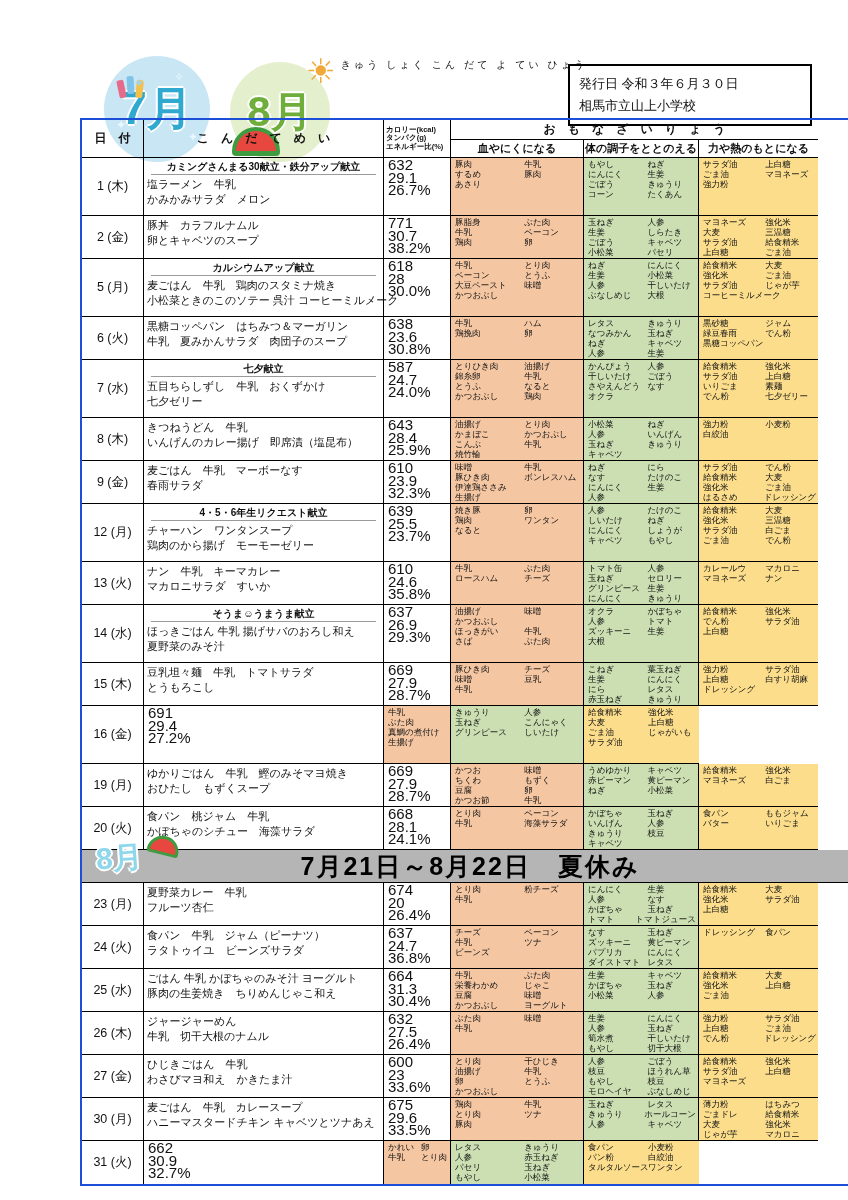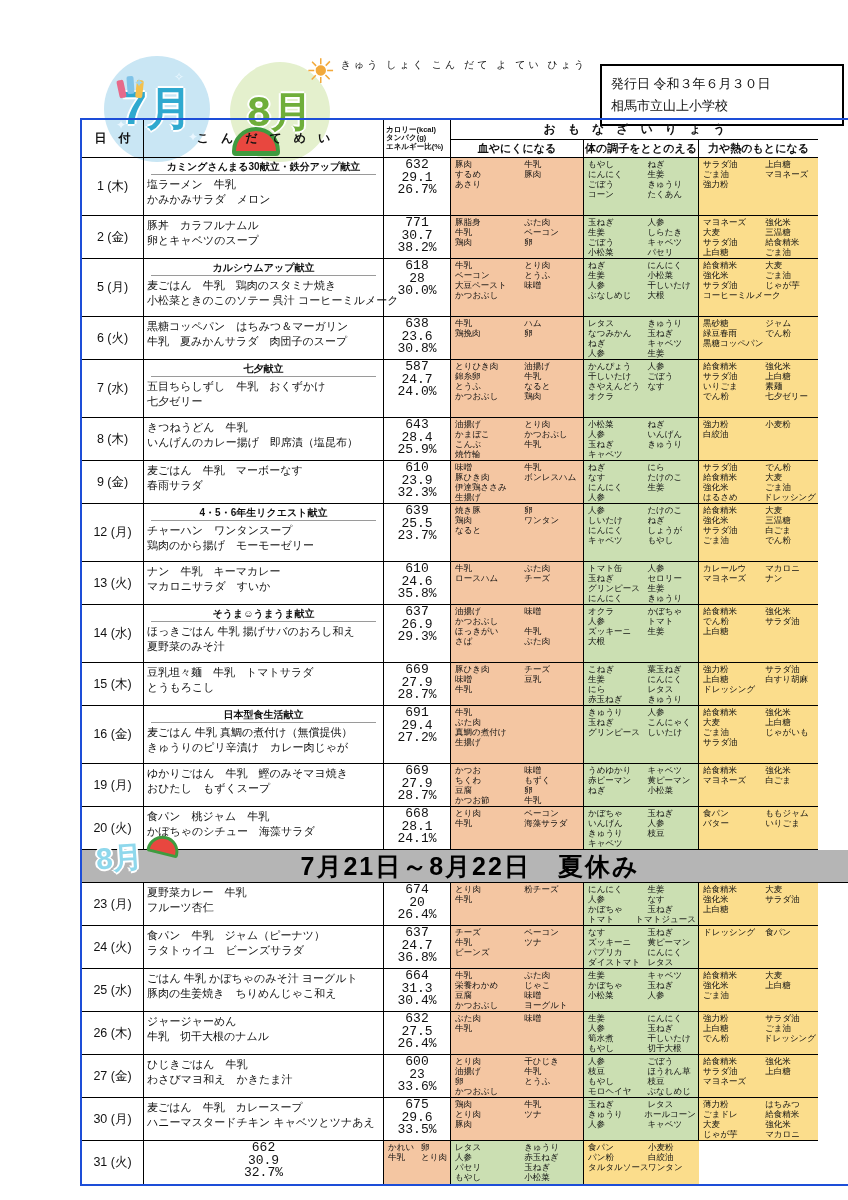--- a/index.html
+++ b/index.html
@@ -21,21 +21,21 @@
   .st3{left:32px;top:24px;background:#f3c04c;transform:rotate(6deg)}
   #month8{left:230px;top:62px;width:100px;height:100px;background:#e4f0cd;}
   #month8 .mtxt{font-size:42px;font-weight:bold;color:#6fae3a;
     text-shadow:-2px 0 #fff,2px 0 #fff,0 -2px #fff,0 2px #fff;}
   .sun{position:absolute;right:-6px;top:-8px;font-size:34px;color:#f2a93b;line-height:1;}
   .suika{position:absolute;left:2px;bottom:6px;width:40px;height:20px;background:#e8473f;
     border:4px solid #3f9b3f;border-bottom-width:5px;border-radius:24px 24px 4px 4px;}
   .title-wrap{position:absolute;left:338px;top:58px;width:252px;text-align:center;}
   .furigana{font-size:10px;letter-spacing:3px;white-space:nowrap;}
   .main-title{font-size:36px;font-weight:bold;letter-spacing:4px;white-space:nowrap;margin-top:2px;}
-  .info-box{position:absolute;left:600px;top:64px;width:222px;border:2px solid #000;
+  .info-box{position:absolute;left:568px;top:64px;width:222px;border:2px solid #000;
     padding:7px 9px;font-size:13px;line-height:22px;white-space:nowrap;}
   
   .menu-table{position:absolute;left:80px;top:118px;width:780px;border:2px solid #1d4ed8;box-sizing:border-box;}
   .grid{display:grid;grid-template-columns:62px 240px 67px 133px 115px 119px;}
   .thead{display:grid;grid-template-columns:62px 240px 67px 133px 115px 119px;grid-template-rows:20px 18px;}
   .hc{border-right:1px solid #000;border-bottom:1px solid #000;display:flex;align-items:center;justify-content:center;
      font-weight:bold;font-size:12px;white-space:nowrap;box-sizing:border-box;}
   .hc.span2{grid-row:1 / span 2;}
   .hc.ingtitle{grid-column:4 / span 3;border-right:none;}
   .hc.sub{font-size:11px;}
@@ -45,21 +45,21 @@
   .block{min-height:43px;}
   .block.with-section{min-height:58px;}
   .cell{border-right:1px solid #000;border-bottom:1px solid #000;box-sizing:border-box;}
   .cell:last-child{border-right:none;}
   .block:last-child .cell,.bannerrow.lastrow{border-bottom:none;}
   .cell.date{display:flex;align-items:center;justify-content:center;font-size:12.5px;white-space:nowrap;}
   .cell.menu{padding:2px 3px;font-size:11px;line-height:14.5px;}
   .section{font-weight:bold;text-align:center;font-size:10px;line-height:14px;
     border-bottom:1px solid #9a9a9a;margin:0 4px 2px 4px;white-space:nowrap;}
   .mline{white-space:nowrap;}
-  .cell.kcal{text-align:center;padding:1px 4px;font-size:13px;line-height:12.5px;font-weight:normal;font-family:Liberation Mono, monospace;}
+  .cell.kcal{text-align:left;padding:1px 4px;font-size:15px;line-height:12.5px;font-weight:normal;}
   .cell.ing{padding:1px 2px 1px 4px;font-size:8.5px;line-height:10px;}
   .ing .ln{display:flex;}
   .ing .l{width:55%;white-space:nowrap;}
   .ing .r{flex:1;white-space:nowrap;}
   .red{background:#f4c6a2;}
   .green{background:#cbdfb2;}
   .yellow{background:#fbdd8c;}
   
   .bannerrow{height:32px;background:#b5b5b5;border-bottom:1px solid #000;position:relative;
     display:flex;align-items:center;justify-content:center;}
@@ -789,25 +789,20 @@
           </div>
           <div class="ln">
             <span class="l">ドレッシング</span>
             <span class="r"></span>
           </div>
         </div>
   </div>
 
   <div class="block grid with-section">
     <div class="cell date">16 (金)</div>
-    <div class="cell menu">
-      <div class="section">日本型食生活献立</div>
-      <div class="mline">麦ごはん 牛乳 真鯛の煮付け（無償提供）</div>
-      <div class="mline">きゅうりのピリ辛漬け　カレー肉じゃが</div>
-    </div>
     <div class="cell kcal">
       <div>691</div>
       <div>29.4</div>
       <div>27.2%</div>
     </div>
     <div class="cell ing red">
           <div class="ln">
             <span class="l">牛乳</span>
             <span class="r"></span>
           </div>

